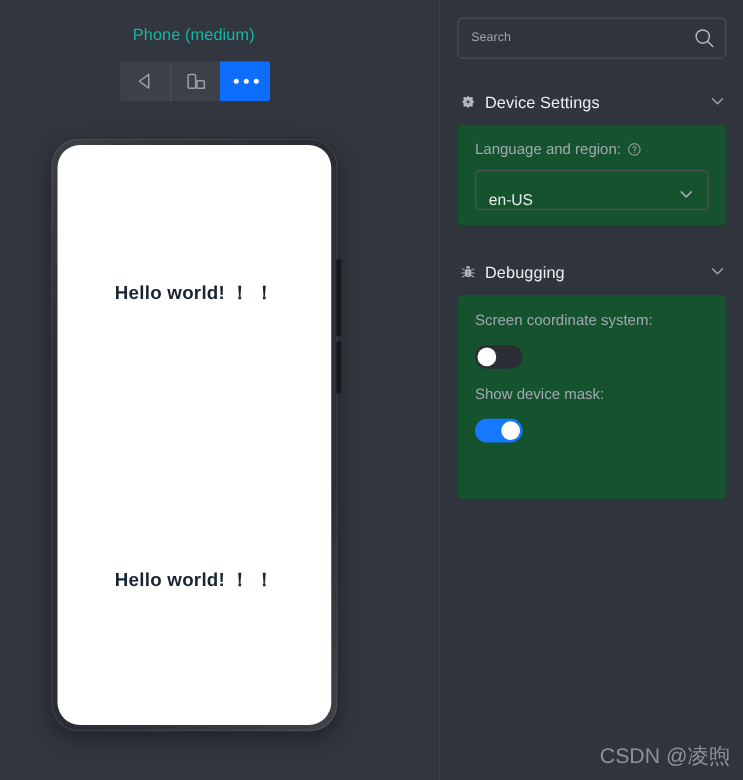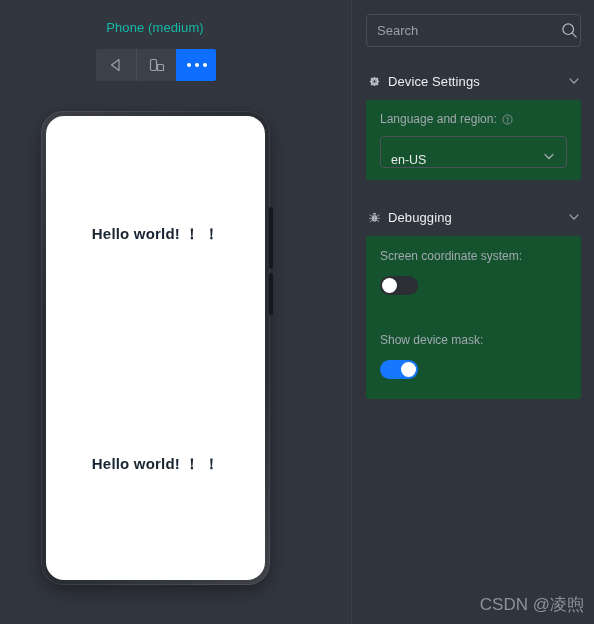--- a/index.html
+++ b/index.html
@@ -87,21 +87,21 @@
     position: absolute; left: 14px; top: 14px;
     width: 215px; height: 33px;
     background: transparent;
     border: 1px solid #4a4e57;
     border-radius: 4px;
     display: flex; align-items: center;
   }
   .search-input {
     flex: 1; height: 100%;
     background: transparent; border: none; outline: none;
-    color: #d5d8dc; font-size: 13px;
+    color: #d5d8dc; font-size: 10px;
     font-family: "Liberation Sans", sans-serif;
     padding: 0 8px 0 10px;
   }
   .search-input::placeholder { color: #9aa0a9; }
   .search-icon { padding-right: 8px; display:flex; cursor:pointer; }
 
   .section-header {
     position: absolute; left: 14px; width: 215px; height: 26px;
     display: flex; align-items: center; cursor: pointer;
   }
@@ -275,21 +275,21 @@
 
     <div class="section-card" style="top:236px; height:163px; padding:13px 14px;">
 
       <div class="field-label">
         <span>Screen coordinate system:</span>
       </div>
       <div class="toggle off" style="margin-top:13px;">
         <span class="knob"></span>
       </div>
 
-      <div class="field-label" style="margin-top:38px;">
+      <div class="field-label" style="margin-top:13px;">
         <span>Show device mask:</span>
       </div>
       <div class="toggle on" style="margin-top:13px;">
         <span class="knob"></span>
       </div>
 
     </div>
 
   </div>
 

